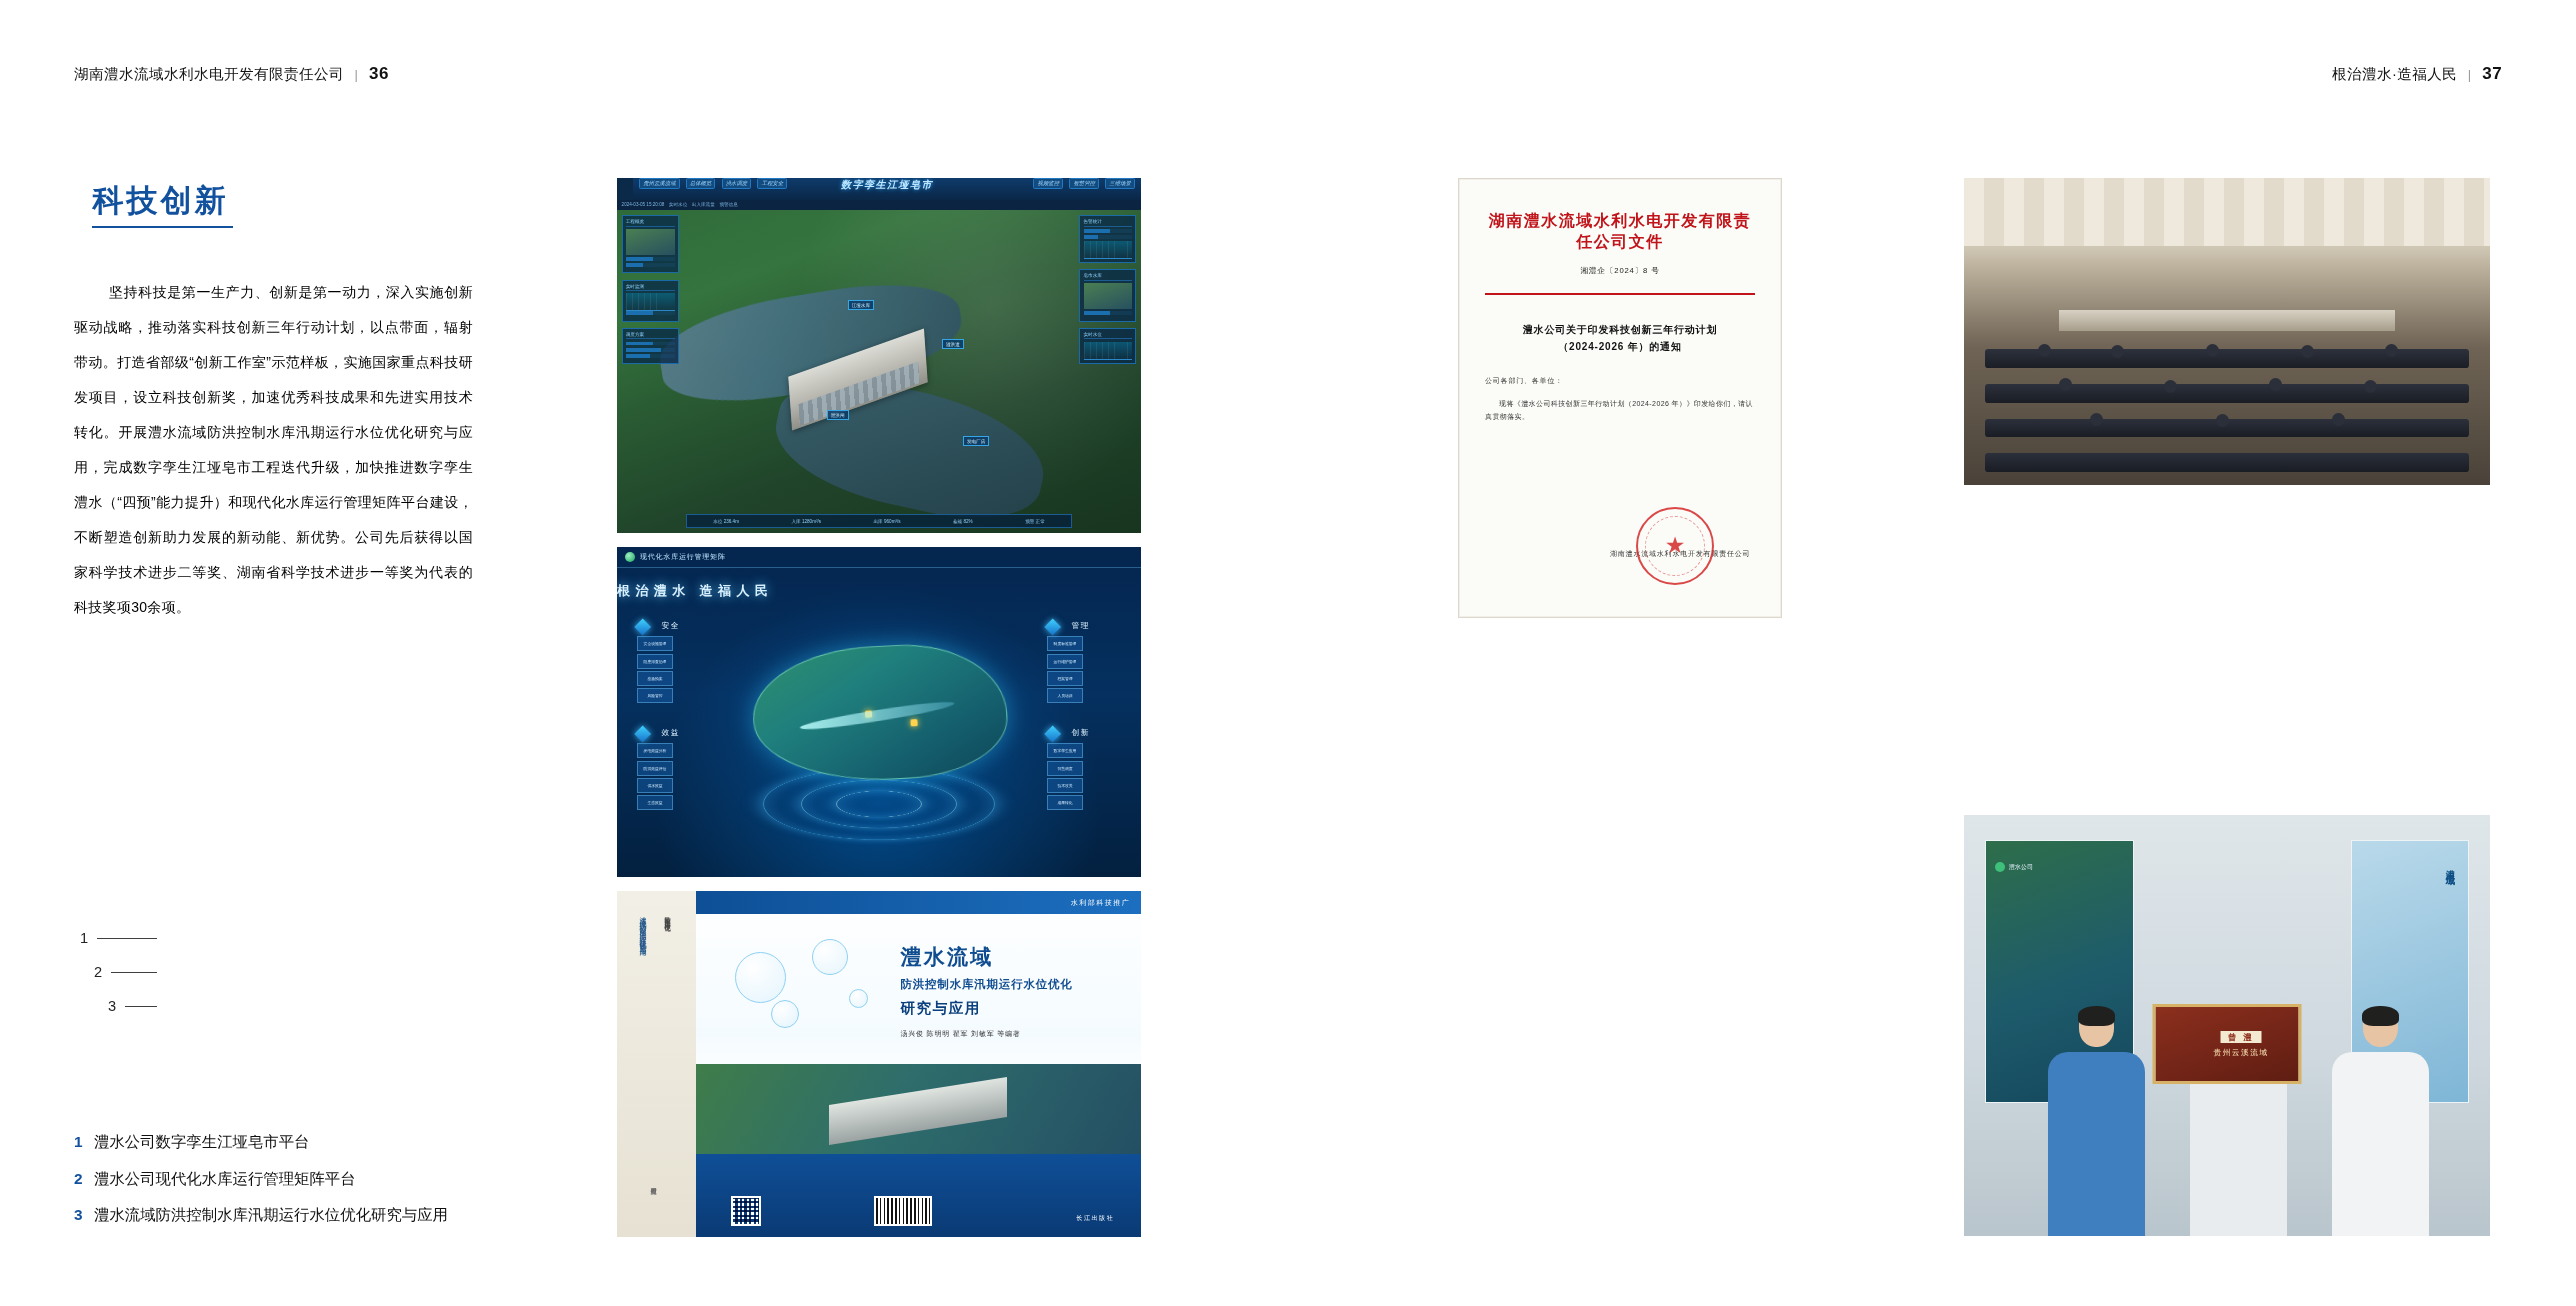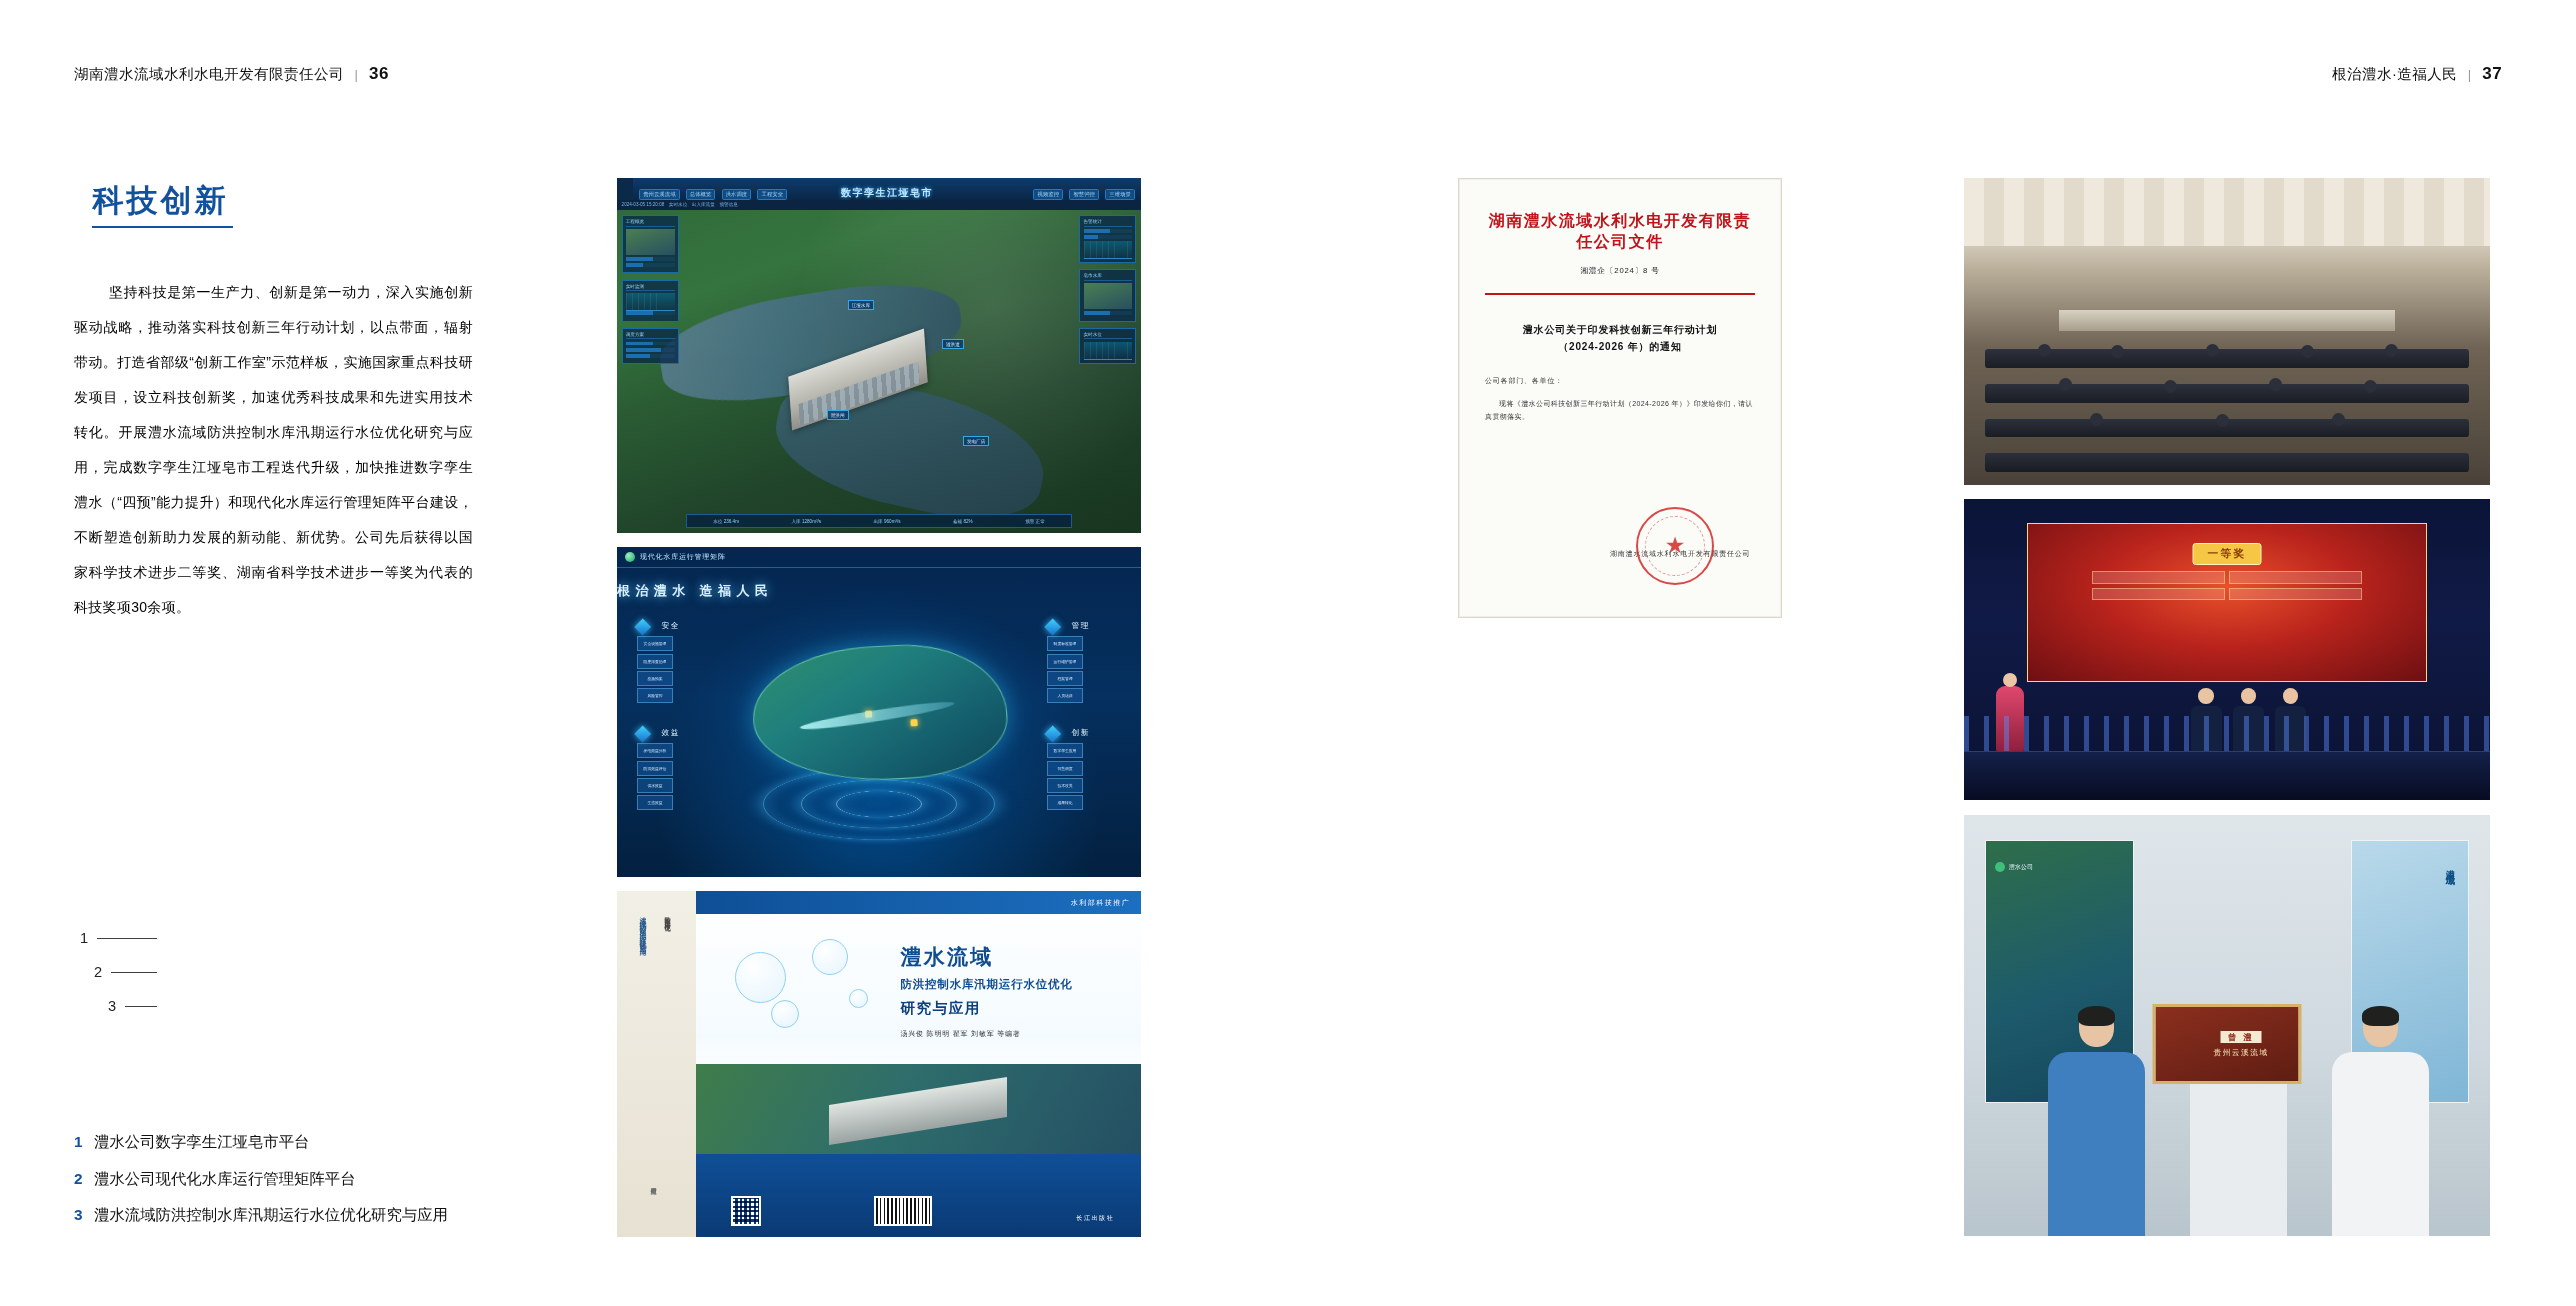--- a/index.html
+++ b/index.html
@@ -151,21 +151,21 @@
     overflow: hidden;
     background: #e8edf2;
   }
 
   
   .scr1 { background: #0b2a4a; }
   .scr1 .topbar {
     position: absolute; left: 16px; right: 0; top: 0; height: 21.5px;
     background: linear-gradient(180deg, #0e3b6b, #0a2747);
     border-bottom: 0.8px solid #1d5f9e;
-    display: flex; align-items: flex-end; gap: 6.1px; padding: 0 6.1px;
+    display: flex; align-items: flex-start; gap: 6.1px; padding: 0 6.1px; font-style: italic;
   }
   .scr1 .topbar .title {
     position: absolute; left: 50%; transform: translateX(-50%);
     color: #bfe6ff; font-size: 10px; letter-spacing: 1.5px; font-weight: bold;
     text-shadow: 0 0 4.6px #2aa4ff;
   }
   .scr1 .topbar .chip {
     font-size: 5.4px; color: #9fd8ff; background: #124b80;
     border: 0.8px solid #2279c4; border-radius: 1.5px; padding: 0.8px 3.1px;
   }
@@ -839,46 +839,20 @@
         <div class="head" style="left:18%; top:26%;"></div>
         <div class="head" style="left:38%; top:27%;"></div>
         <div class="head" style="left:58%; top:26%;"></div>
         <div class="head" style="left:76%; top:27%;"></div>
         <div class="head" style="left:24%; top:50%;"></div>
         <div class="head" style="left:48%; top:51%;"></div>
         <div class="head" style="left:70%; top:50%;"></div>
       </div>
     </div>
 
-    <div class="img award" style="left:676px; top:499px; width:526px; height:301px;">
-      <div class="screenbg">
-        <div class="medal">一等奖</div>
-        <div class="chips">
-          <div class="chip"></div>
-          <div class="chip"></div>
-          <div class="chip"></div>
-          <div class="chip"></div>
-        </div>
-      </div>
-      <div class="person" style="left:43%;">
-        <div class="h"></div>
-        <div class="b"></div>
-      </div>
-      <div class="person" style="left:51%;">
-        <div class="h"></div>
-        <div class="b"></div>
-      </div>
-      <div class="person" style="left:59%;">
-        <div class="h"></div>
-        <div class="b"></div>
-      </div>
-      <div class="host"></div>
-      <div class="lights"></div>
-      <div class="podium"></div>
-    </div>
 
     <div class="img group" style="left:676px; top:815px; width:526px; height:421px;">
       <div class="bgpanelL">
         <div class="logo">
           <div class="dot"></div>
           <div class="t">澧水公司</div>
         </div>
       </div>
       <div class="bgpanelR">
         <div class="v">澧水流域</div>

